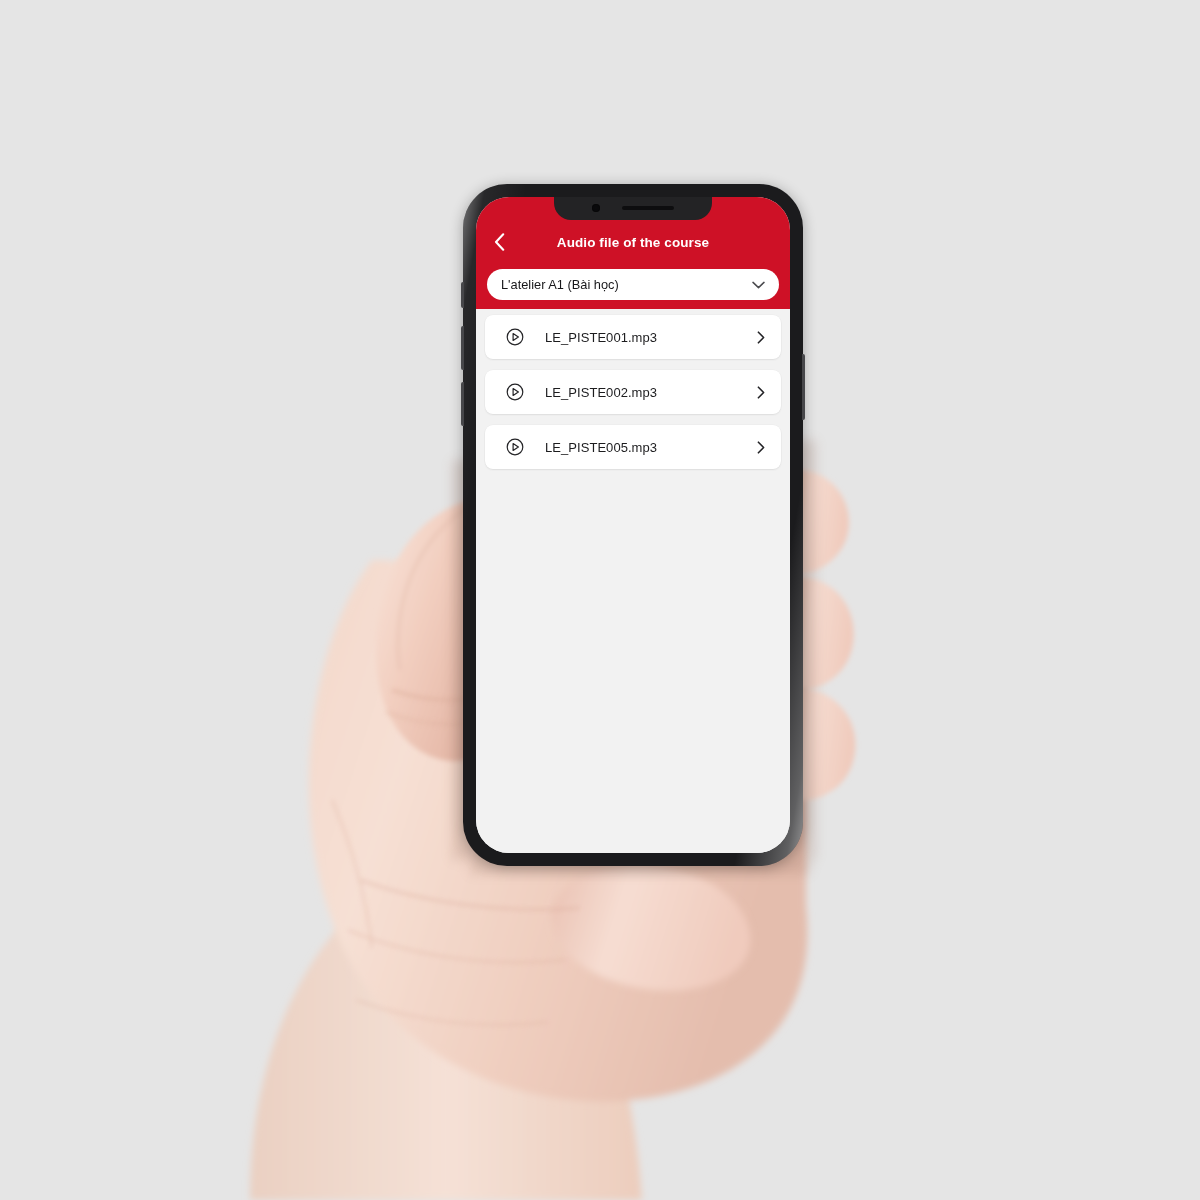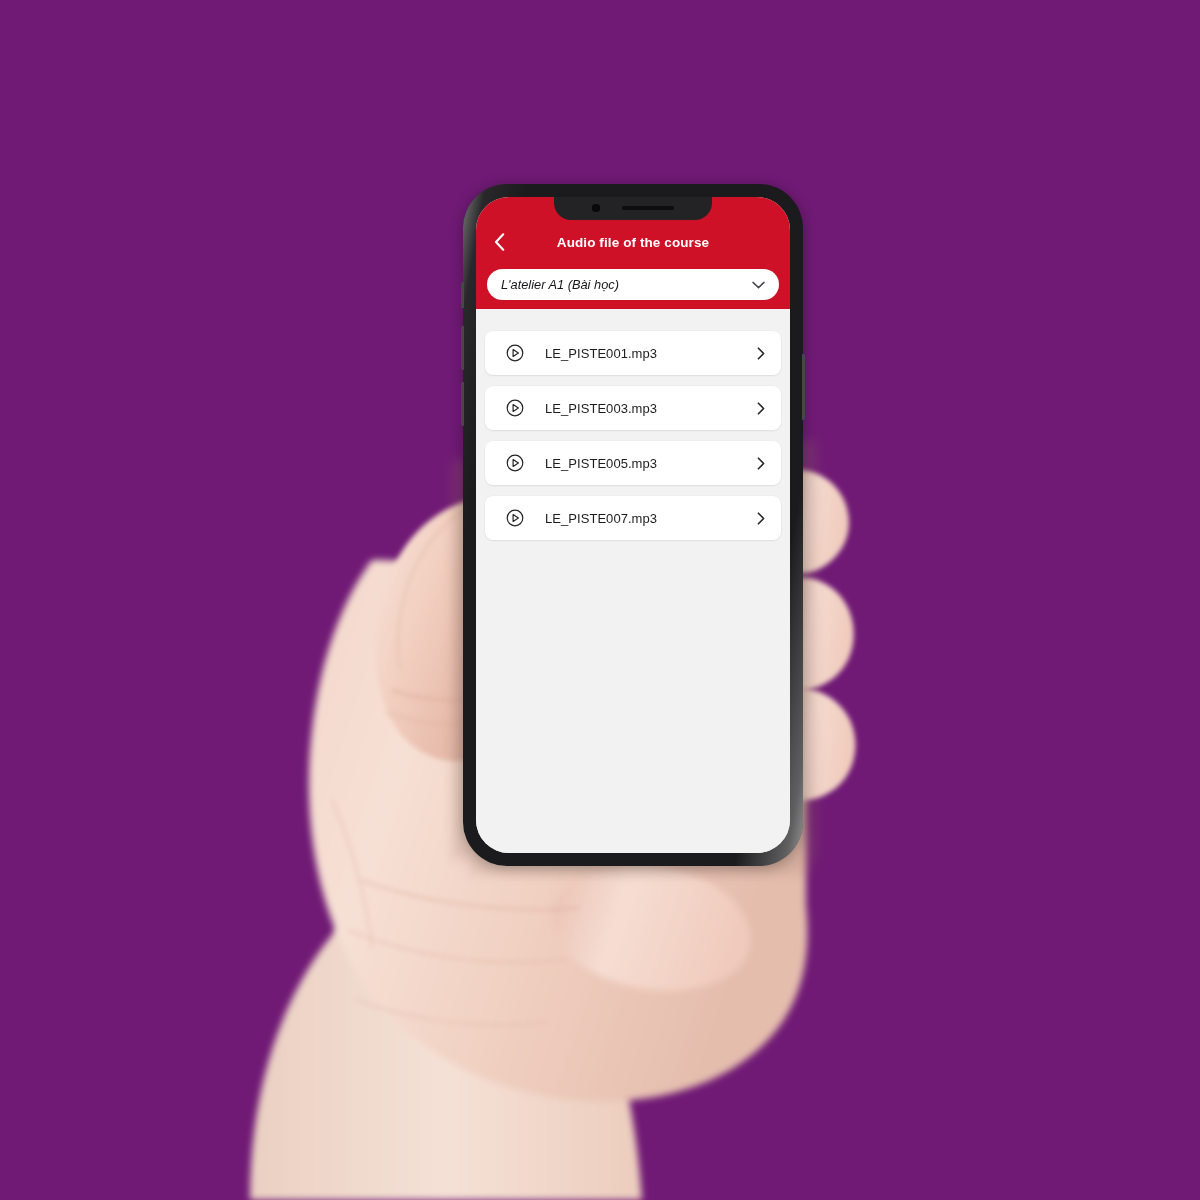--- a/index.html
+++ b/index.html
@@ -9,21 +9,21 @@
     height: 1200px;
     background: #ffffff;
     font-family: "Liberation Sans", sans-serif;
     overflow: hidden;
   }
 
   #stage {
     position: relative;
     width: 1200px;
     height: 1200px;
-    background: #701a75;
+    background: #e5e5e5;
   }
 
   
   #hand {
     position: absolute;
     left: 0; top: 0;
     width: 1200px; height: 1200px;
     pointer-events: none;
   }
 
@@ -142,39 +142,38 @@
     left: 11px;
     right: 11px;
     top: 72px;
     height: 31px;
     background: #ffffff;
     border-radius: 16px;
     display: flex;
     align-items: center;
     padding: 0 14px;
     cursor: pointer;
-    font-style: italic;
   }
   #course-select-value {
     flex: 1;
     font-size: 12.8px;
     color: #17171a;
     white-space: nowrap;
     overflow: hidden;
     text-overflow: ellipsis;
   }
   #course-select-chevron { margin-left: 6px; display: flex; }
 
   
   #audio-list {
     position: absolute;
     top: 112px;
     left: 0; right: 0; bottom: 0;
     background: #f2f2f2;
-    padding: 22px 9px 0 9px;
+    padding: 6px 9px 0 9px;
     overflow: hidden;
   }
   .audio-row {
     display: flex;
     align-items: center;
     height: 44px;
     background: #ffffff;
     border-radius: 8px;
     margin-bottom: 11px;
     padding: 0 16px 0 21px;
@@ -362,52 +361,38 @@
               </svg>
             </span>
           </div>
           <div class="audio-row">
             <span class="row-play-icon">
               <svg width="18" height="18" viewBox="0 0 18 18">
                 <circle cx="9" cy="9" r="7.8" fill="none" stroke="#242427" stroke-width="1.2"></circle>
                 <path d="M7.1 5.6 L12.4 9 L7.1 12.4 Z" fill="none" stroke="#242427" stroke-width="1.2" stroke-linejoin="round"></path>
               </svg>
             </span>
-            <span class="row-label">LE_PISTE003.mp3</span>
+            <span class="row-label">LE_PISTE002.mp3</span>
             <span class="row-chevron">
               <svg width="8" height="13" viewBox="0 0 8 13">
                 <path d="M1.4 1.2 L6.6 6.5 L1.4 11.8" fill="none" stroke="#242427" stroke-width="1.6" stroke-linecap="round" stroke-linejoin="round"></path>
               </svg>
             </span>
           </div>
           <div class="audio-row">
             <span class="row-play-icon">
               <svg width="18" height="18" viewBox="0 0 18 18">
                 <circle cx="9" cy="9" r="7.8" fill="none" stroke="#242427" stroke-width="1.2"></circle>
                 <path d="M7.1 5.6 L12.4 9 L7.1 12.4 Z" fill="none" stroke="#242427" stroke-width="1.2" stroke-linejoin="round"></path>
               </svg>
             </span>
             <span class="row-label">LE_PISTE005.mp3</span>
             <span class="row-chevron">
               <svg width="8" height="13" viewBox="0 0 8 13">
                 <path d="M1.4 1.2 L6.6 6.5 L1.4 11.8" fill="none" stroke="#242427" stroke-width="1.6" stroke-linecap="round" stroke-linejoin="round"></path>
               </svg>
             </span>
           </div>
-          <div class="audio-row">
-            <span class="row-play-icon">
-              <svg width="18" height="18" viewBox="0 0 18 18">
-                <circle cx="9" cy="9" r="7.8" fill="none" stroke="#242427" stroke-width="1.2"></circle>
-                <path d="M7.1 5.6 L12.4 9 L7.1 12.4 Z" fill="none" stroke="#242427" stroke-width="1.2" stroke-linejoin="round"></path>
-              </svg>
-            </span>
-            <span class="row-label">LE_PISTE007.mp3</span>
-            <span class="row-chevron">
-              <svg width="8" height="13" viewBox="0 0 8 13">
-                <path d="M1.4 1.2 L6.6 6.5 L1.4 11.8" fill="none" stroke="#242427" stroke-width="1.6" stroke-linecap="round" stroke-linejoin="round"></path>
-              </svg>
-            </span>
-          </div>
         </div>
 
     </div>
   </div>
 </div>
 
 </body></html>

